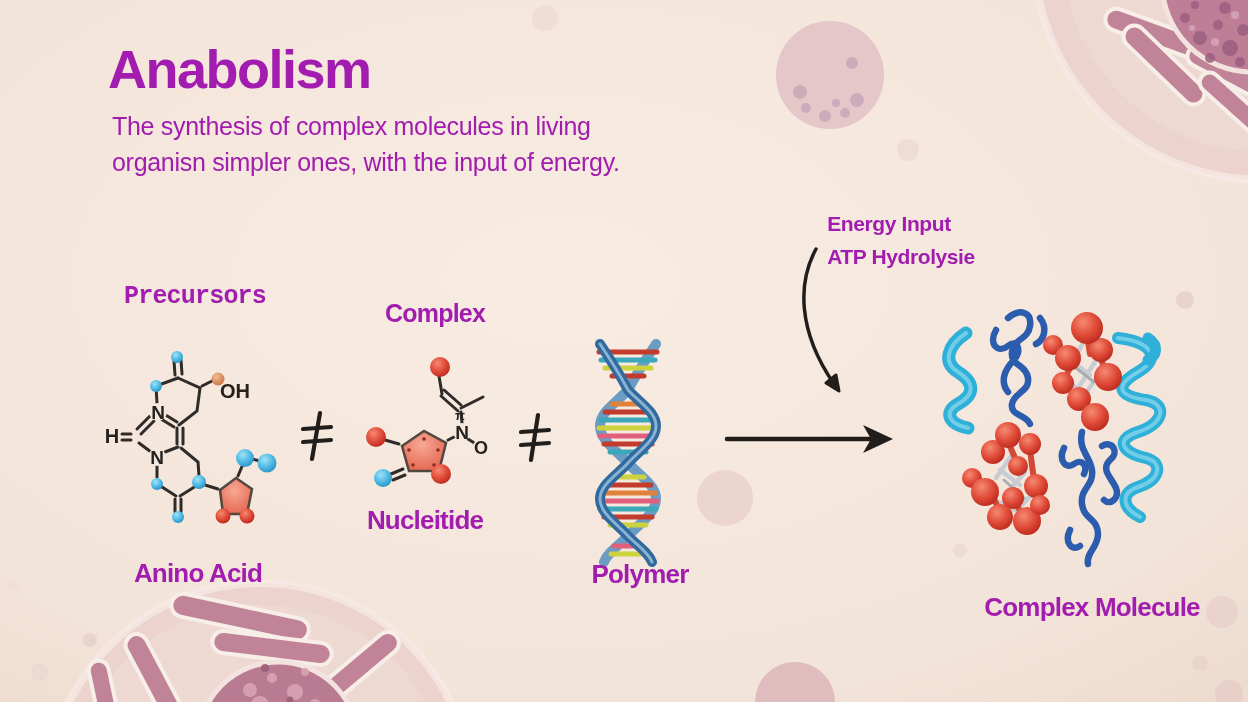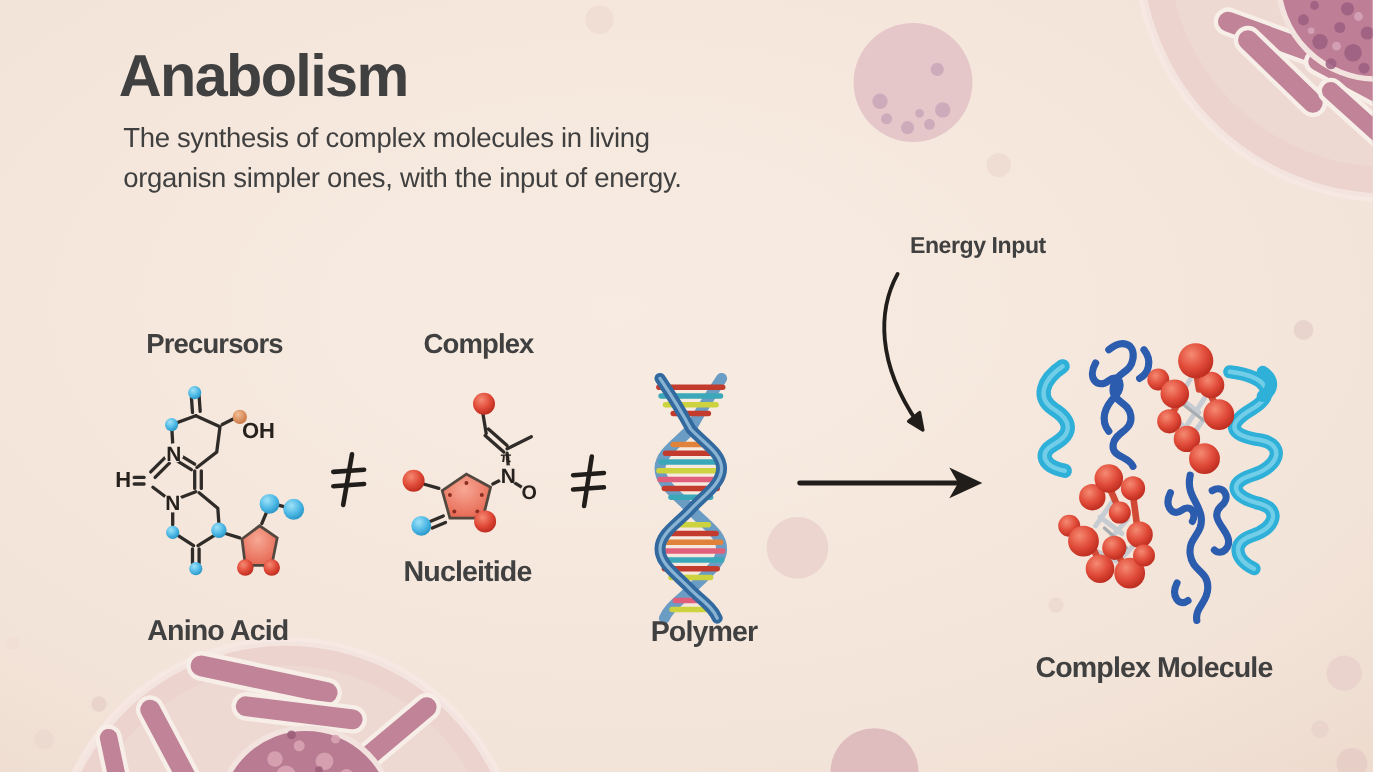--- a/index.html
+++ b/index.html
@@ -1,21 +1,21 @@
 <!DOCTYPE html>
 <html><head>
 <meta charset="utf-8">
 <style>
   html,body{margin:0;padding:0;background:#e8d8cc;}
   .stage{
     position:relative;width:1248px;height:702px;overflow:hidden;
     background:#f4e7dd;font-family:"Liberation Sans",sans-serif;color:#211c18;
   }
   svg.layer{position:absolute;left:0;top:0;}
-  .txt{position:absolute;white-space:nowrap;color:#404040;}
+  .txt{position:absolute;white-space:nowrap;color:#a21caf;}
   .center{transform:translate(-50%,-50%);}
   .title{left:108px;top:42px;font-size:54px;font-weight:700;letter-spacing:-1.5px;line-height:1;}
   .subtitle{left:112px;font-size:25px;font-weight:400;letter-spacing:-0.3px;}
   .sub1{top:112px;} .sub2{top:148px;}
   .caption{font-size:26px;font-weight:700;letter-spacing:-0.8px;}
   .heading{font-size:25px;font-weight:700;letter-spacing:-0.8px;}
   .energy{font-size:21px;font-weight:700;letter-spacing:-0.4px;}
 </style>
 </head>
 <body>
@@ -356,22 +356,23 @@
         <circle cx="1040" cy="505" r="10" fill="url(#redg)"></circle>
       </g>
     </g>
   </svg>
 
   <div class="txt title">Anabolism</div>
   <div class="txt subtitle sub2">organisn simpler ones, with the input of energy.</div>
   <div class="txt subtitle sub1">The synthesis of complex molecules in living</div>
 
   <div class="txt energy center" style="left:889px;top:224px;text-align:center;">Energy Input</div>
-
-  <div class="txt heading center" style="left:195px;top:313px;">Precursors</div>
+  <div class="txt energy center" style="left:901px;top:257px;">ATP Hydrolysie</div>
+
+  <div class="txt heading center" style="left:195px;top:296px;font-family:Liberation Mono, monospace;">Precursors</div>
   <div class="txt heading center" style="left:435px;top:313px;">Complex</div>
 
   <div class="txt caption center" style="left:425px;top:520px;">Nucleitide</div>
   <div class="txt caption center" style="left:198px;top:573px;">Anino Acid</div>
   <div class="txt caption center" style="left:640px;top:574px;">Polymer</div>
-  <div class="txt caption center" style="left:1049px;top:607px;">Complex Molecule</div>
+  <div class="txt caption center" style="left:1092px;top:607px;">Complex Molecule</div>
 
 </div>
 
 </body></html>

